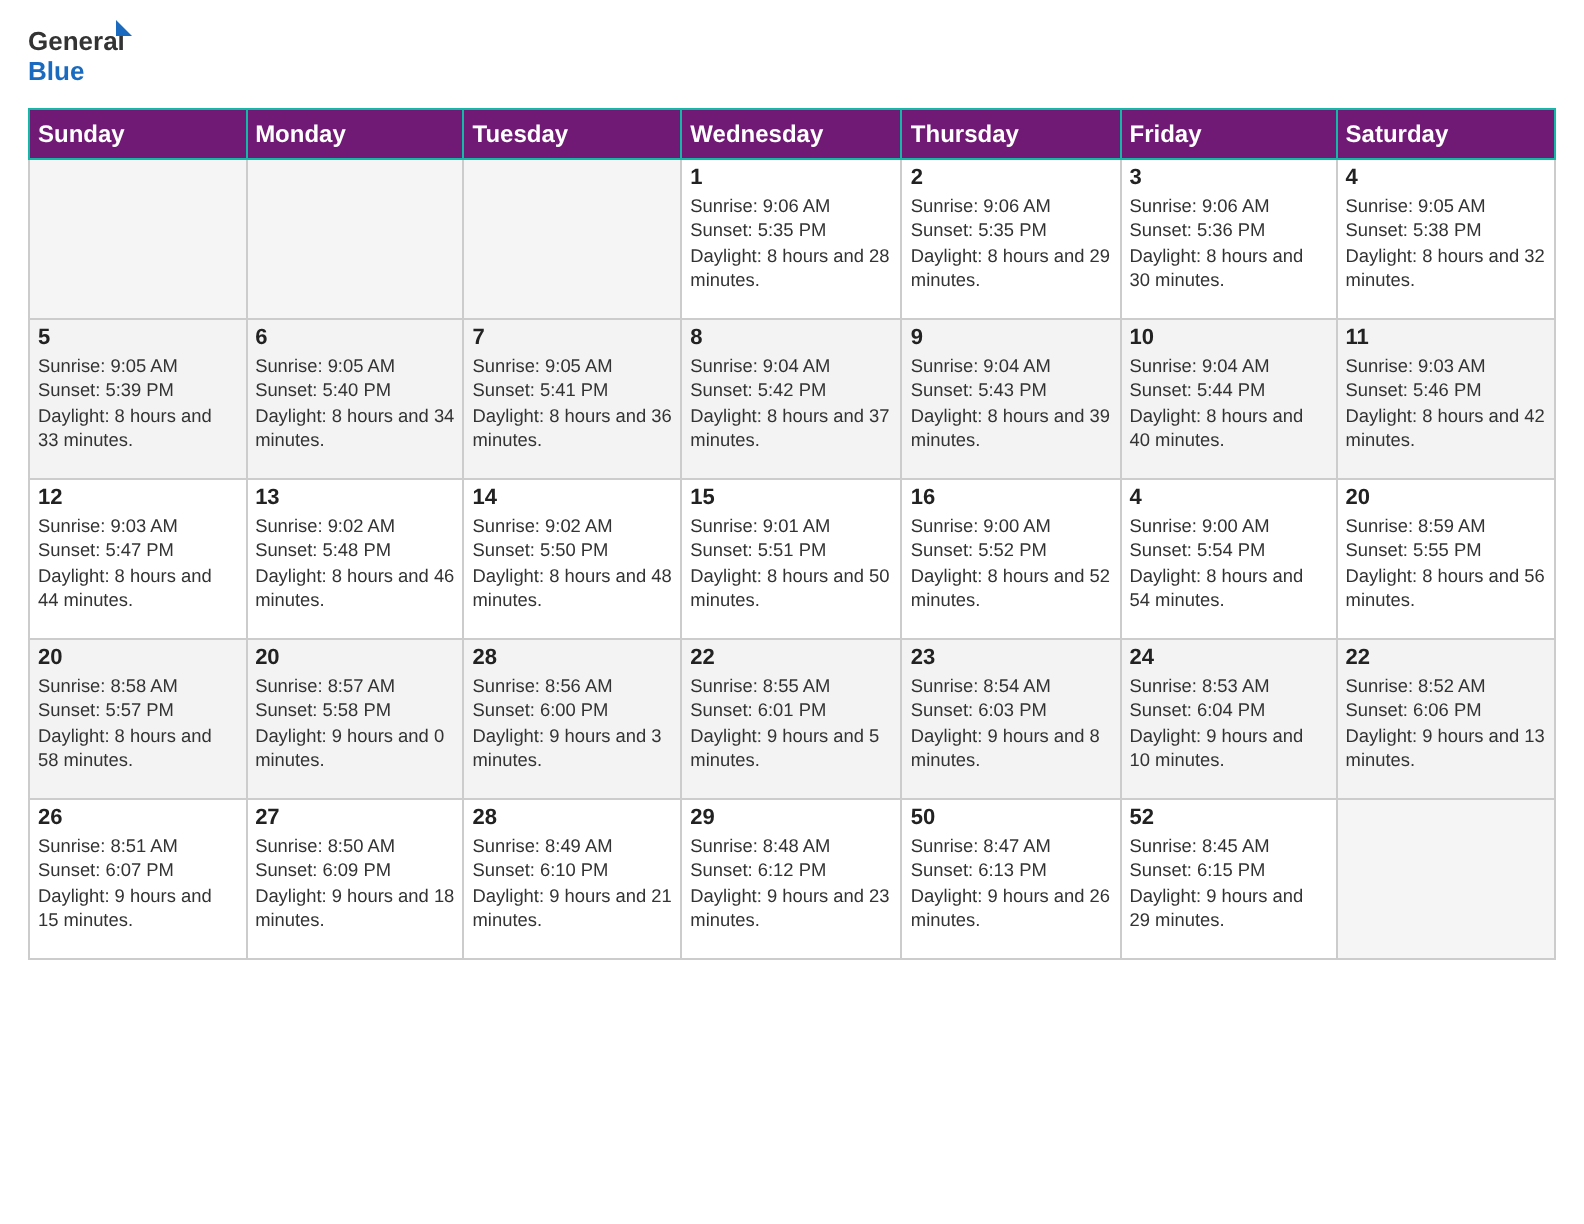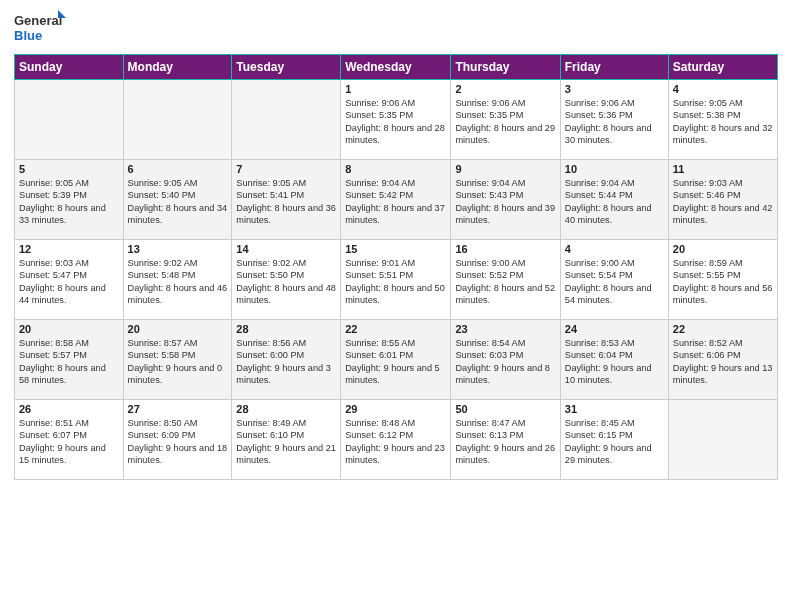--- a/index.html
+++ b/index.html
@@ -240,20 +240,20 @@
           </td>
           <td>
             <div class="day-num">29</div>
             <div class="day-info">Sunrise: 8:48 AM<br>Sunset: 6:12 PM<br>Daylight: 9 hours and 23 minutes.</div>
           </td>
           <td>
             <div class="day-num">50</div>
             <div class="day-info">Sunrise: 8:47 AM<br>Sunset: 6:13 PM<br>Daylight: 9 hours and 26 minutes.</div>
           </td>
           <td>
-            <div class="day-num">31</div>
+            <div class="day-num">52</div>
             <div class="day-info">Sunrise: 8:45 AM<br>Sunset: 6:15 PM<br>Daylight: 9 hours and 29 minutes.</div>
           </td>
           <td class="empty"></td>
         </tr>
       </tbody>
   </table>
 </div>
 
 </body></html>

